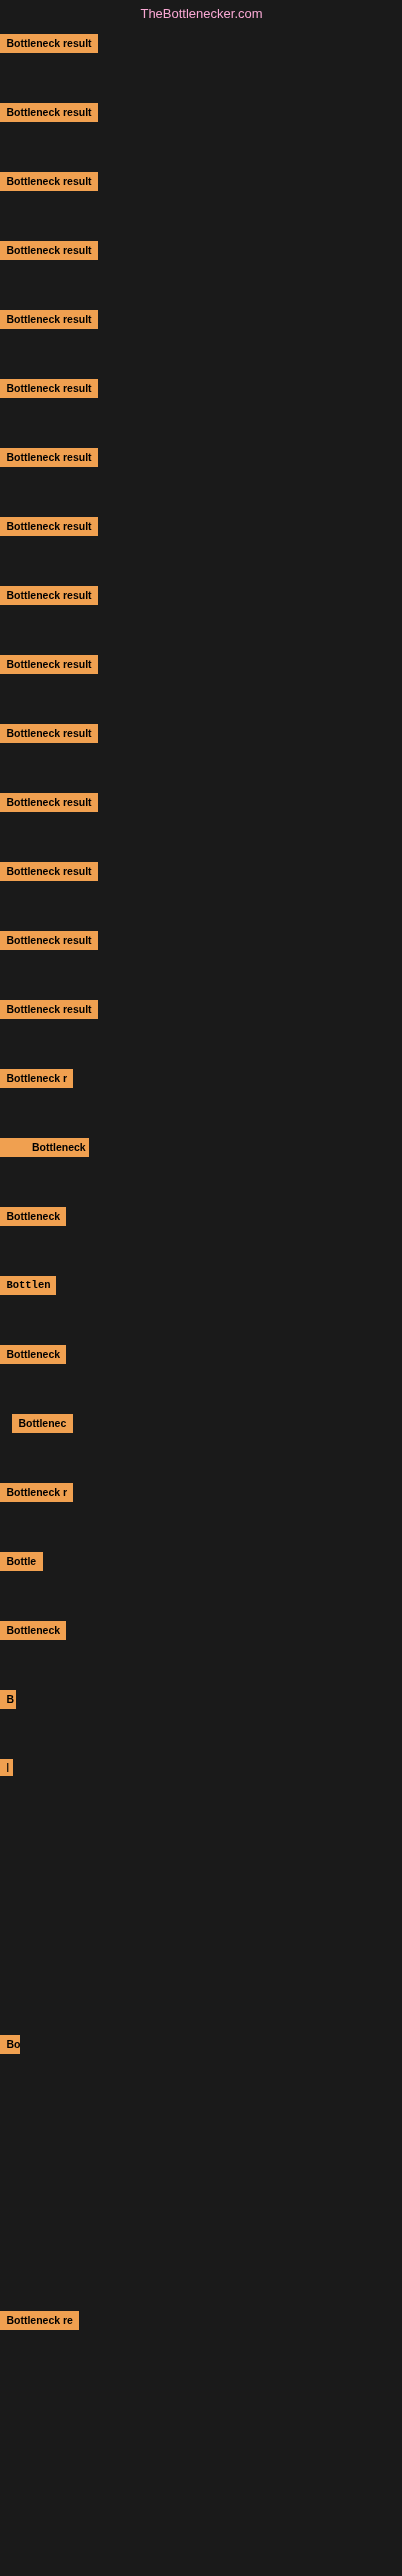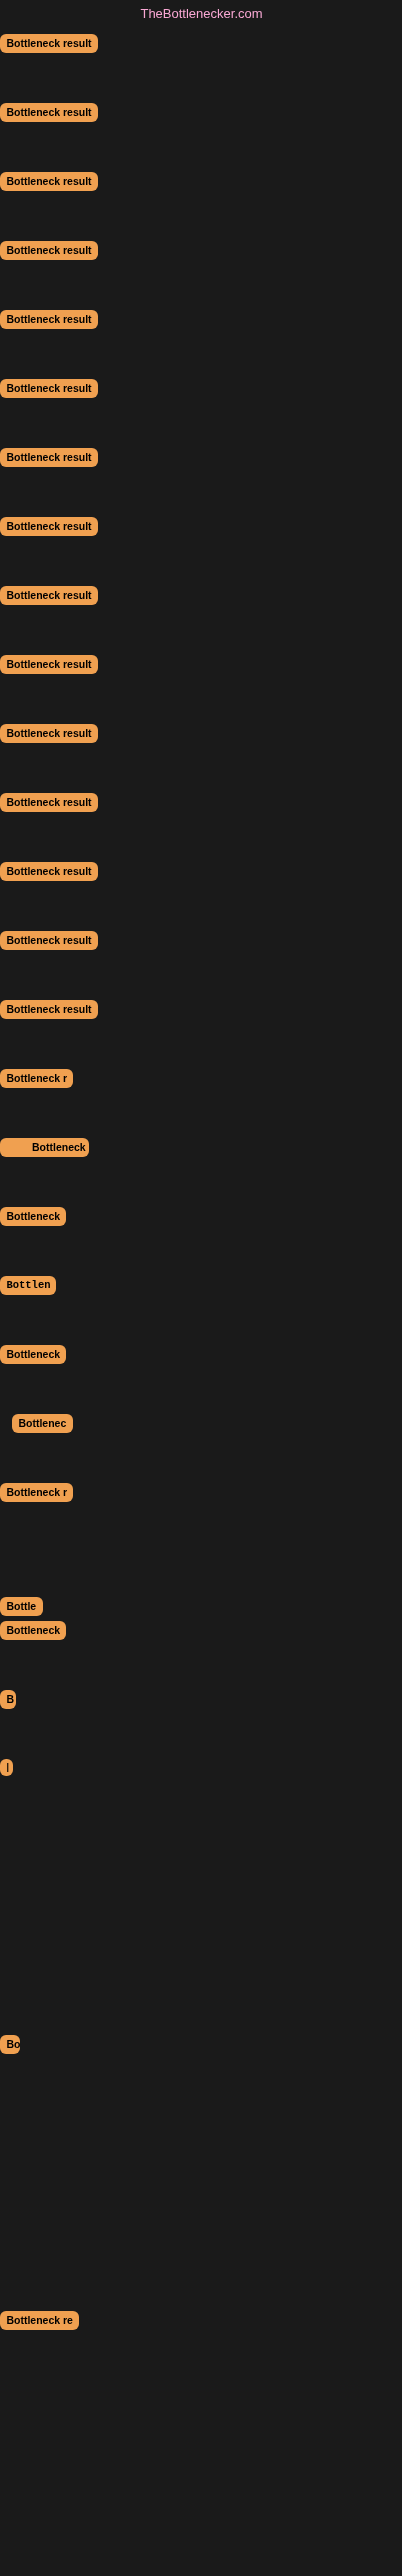--- a/index.html
+++ b/index.html
@@ -26,21 +26,21 @@
       display: flex;
       align-items: flex-start;
       padding-top: 6.4px;
     }
     .bottleneck-badge {
       background-color: #f0a050;
       color: #000;
       font-size: 10.5px;
       font-weight: bold;
       padding: 3.2px 6.4px;
-      border-radius: 6px;
+      border-radius: 0;
       white-space: nowrap;
       overflow: hidden;
       display: inline-block;
     }
   </style>
 </head>
 <body>
 
 <div class="site-title">
   <span>TheBottlenecker.com</span>
@@ -107,21 +107,21 @@
     <div class="bottleneck-item">
       <span class="bottleneck-badge" style="max-width: 68px;">Bottleneck</span>
     </div>
     <div class="bottleneck-item">
       <span class="bottleneck-badge" style="max-width: 64px; margin-left: 12px;">Bottlenec</span>
     </div>
     <div class="bottleneck-item">
       <span class="bottleneck-badge" style="max-width: 81px;">Bottleneck r</span>
     </div>
     <div class="bottleneck-item">
-      <span class="bottleneck-badge" style="max-width: 48px; margin-top: 45px;">Bottle</span>
+      <span class="bottleneck-badge" style="max-width: 48px;">Bottle</span>
     </div>
     <div class="bottleneck-item">
       <span class="bottleneck-badge" style="max-width: 68px;">Bottleneck</span>
     </div>
     <div class="bottleneck-item">
       <span class="bottleneck-badge" style="max-width: 16px;">B</span>
     </div>
     <div class="bottleneck-item">
       <span class="bottleneck-badge" style="max-width: 9.7px; font-size: 8.9px;">|</span>
     </div>

